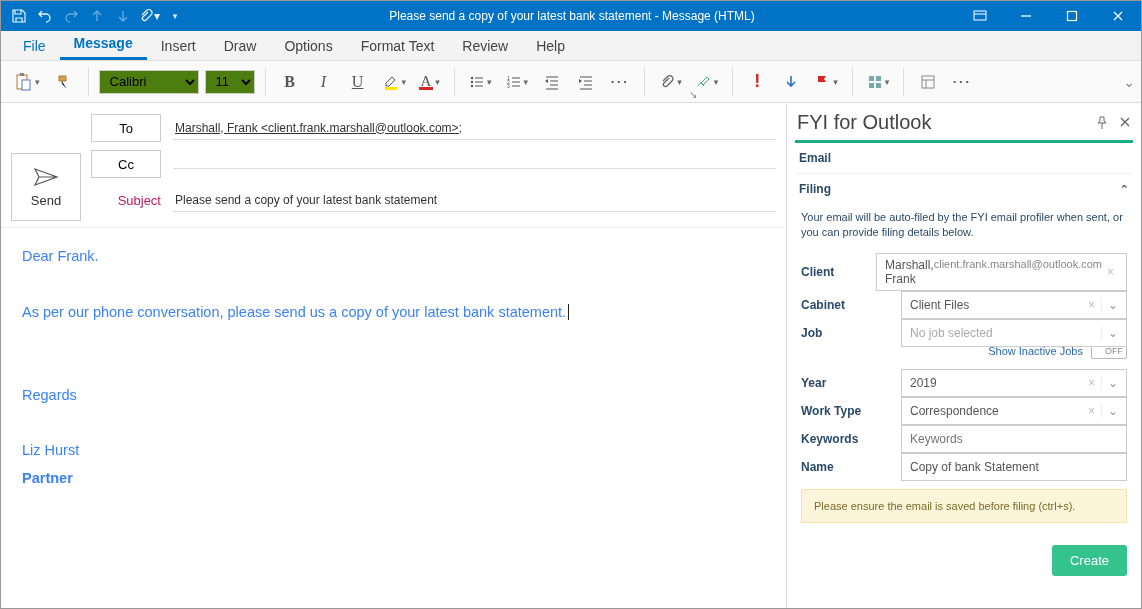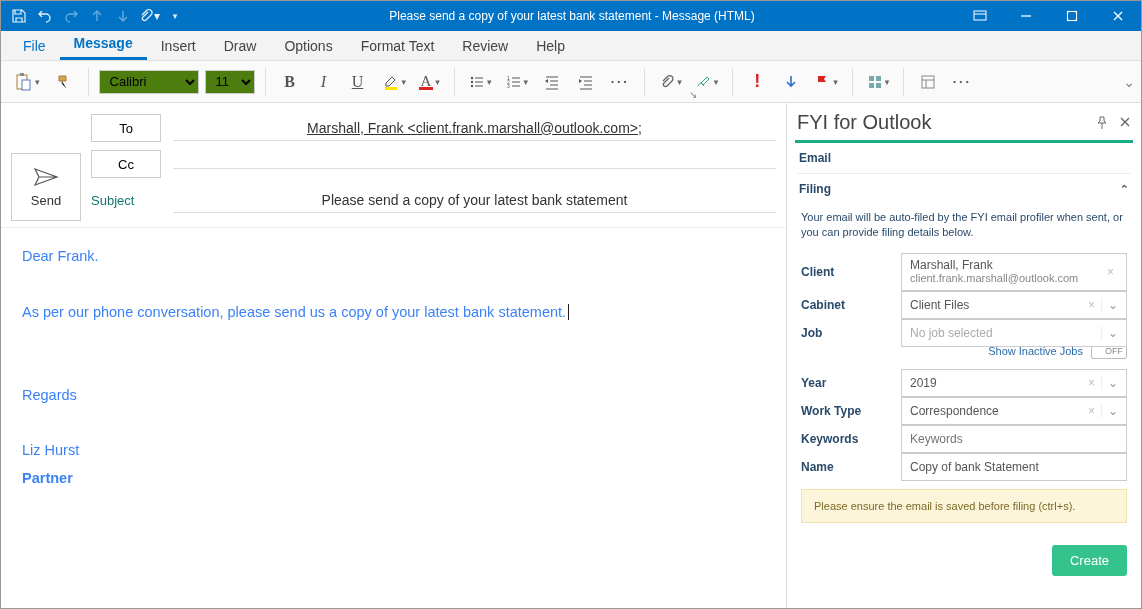--- a/index.html
+++ b/index.html
@@ -32,22 +32,22 @@
 .ribbon .caret { font-size: 9px; color: #666; margin-left: 2px; }
 .ribbon .collapse { position: absolute; right: 6px; top: 50%; transform: translateY(-50%); font-size: 14px; color: #888; cursor: pointer; }
 
 
 .headerarea { display: flex; padding: 10px 10px 6px 10px; gap: 10px; border-bottom: 1px solid #eee; }
 .sendcol { width: 70px; display: flex; flex-direction: column; align-items: center; justify-content: flex-start; }
 .sendbtn { width: 70px; height: 68px; border: 1px solid #ccc; display: flex; flex-direction: column; align-items: center; justify-content: center; gap: 6px; cursor: pointer; margin-top: 40px; }
 .hdrfields { flex: 1; display: flex; flex-direction: column; gap: 6px; }
 .hdrrow { display: flex; align-items: center; gap: 12px; min-height: 30px; }
 .hdrrow .lblbtn { width: 70px; height: 28px; border: 1px solid #ccc; display: flex; align-items: center; justify-content: center; font-size: 13px; cursor: pointer; background: #fff; }
-.hdrrow .lbltxt { width: 70px; text-align: left; color: #0f766e; font-size: 13px; }
-.hdrrow .val { flex: 1; border-bottom: 1px solid #ddd; padding: 4px 2px; font-size: 14px; text-align: center; }
+.hdrrow .lbltxt { width: 70px; text-align: right; color: #be185d; font-size: 13px; }
+.hdrrow .val { flex: 1; border-bottom: 1px solid #ddd; padding: 4px 2px; font-size: 12px; }
 .hdrrow .val.recip { text-decoration: underline; color: #333; border-bottom: 1px solid #ddd; }
 
 
 .main { flex: 1; display: flex; overflow: hidden; }
 .bodyarea { flex: 1; padding: 18px 21px; font-size: 14.5px; line-height: 1.5; color: #3b82f6; overflow: auto; }
 .bodyarea p { margin-bottom: 6px; }
 .bodyarea .cursor::after { content: ""; display: inline-block; width: 1px; height: 16px; background: #222; vertical-align: text-bottom; margin-left: 2px; }
 
 
 .sidepanel { width: 355px; border-left: 1px solid #ddd; display: flex; flex-direction: column; background: #fff; }
@@ -57,21 +57,21 @@
 .sp-divider { height: 3px; background: #1aab87; margin: 0 8px; }
 .sp-section-head { display: flex; justify-content: space-between; align-items: center; padding: 8px 12px; font-size: 12px; font-weight: 600; color: #2a4a6a; cursor: pointer; }
 .sp-section-body { padding: 6px 14px 10px 14px; font-size: 12px; color: #333; }
 .sp-help { font-size: 11px; color: #2a4a6a; margin-bottom: 12px; line-height: 1.4; }
 .sp-row { display: flex; align-items: center; }
 .sp-row .sp-label { width: 100px; font-size: 12px; color: #2a4a6a; font-weight: 600; }
 .sp-row .sp-field { flex: 1; }
 .sp-field .combo { border: 1px solid #ccc; height: 28px; display: flex; align-items: center; padding: 0 8px; font-size: 12px; color: #555; position: relative; background: #fff; }
 .sp-field .combo .clear { margin-left: auto; color: #bbb; padding: 0 6px; cursor: pointer; }
 .sp-field .combo .dd { color: #999; padding-left: 6px; border-left: 1px solid #eee; cursor: pointer; }
-.sp-field .combo.twoline { height: 38px; flex-direction: column; align-items: flex-start; justify-content: center; line-height: 1.2; padding: 4px 24px 4px 8px; position: relative; }
+.sp-field .combo.twoline { height: 38px; align-items: flex-start; justify-content: center; line-height: 1.2; padding: 4px 24px 4px 8px; position: relative; }
 .sp-field .combo.twoline .sub { color: #888; font-size: 11px; }
 .sp-field .combo.twoline .clear { position: absolute; right: 6px; top: 50%; transform: translateY(-50%); }
 .sp-field input.txt { width: 100%; height: 28px; border: 1px solid #ccc; padding: 0 8px; font-size: 12px; color: #555; outline: none; }
 .sp-inactive { display: flex; justify-content: flex-end; align-items: center; gap: 8px; font-size: 11px; color: #2a6aa8; margin: -4px 0 10px 0; }
 .sp-inactive .toggle { width: 36px; height: 16px; border: 1px solid #bbb; border-radius: 2px; font-size: 9px; display: flex; align-items: center; justify-content: flex-end; padding: 0 3px; color: #888; cursor: pointer; }
 .sp-warn { background: #fdf5da; border: 1px solid #f1e4b0; color: #7a6a2a; font-size: 11px; padding: 10px 12px; margin: 8px 0 12px 0; }
 .sp-footer { display: flex; justify-content: flex-end; padding: 0 14px 12px 14px; }
 .sp-create { background: #34c28d; color: #fff; border: none; padding: 8px 18px; font-size: 13px; border-radius: 3px; cursor: pointer; }
 
 svg { display: block; }

